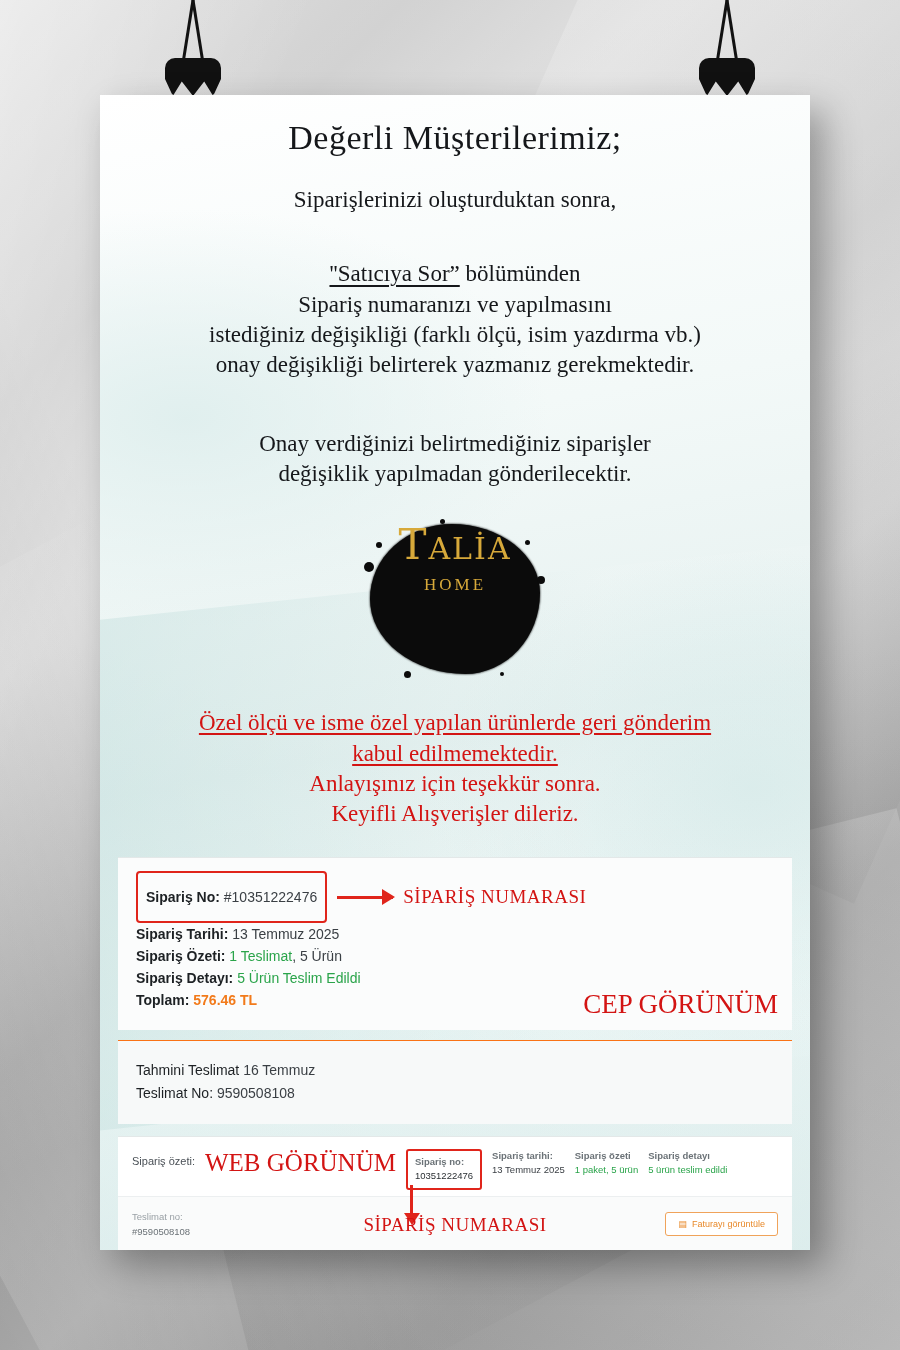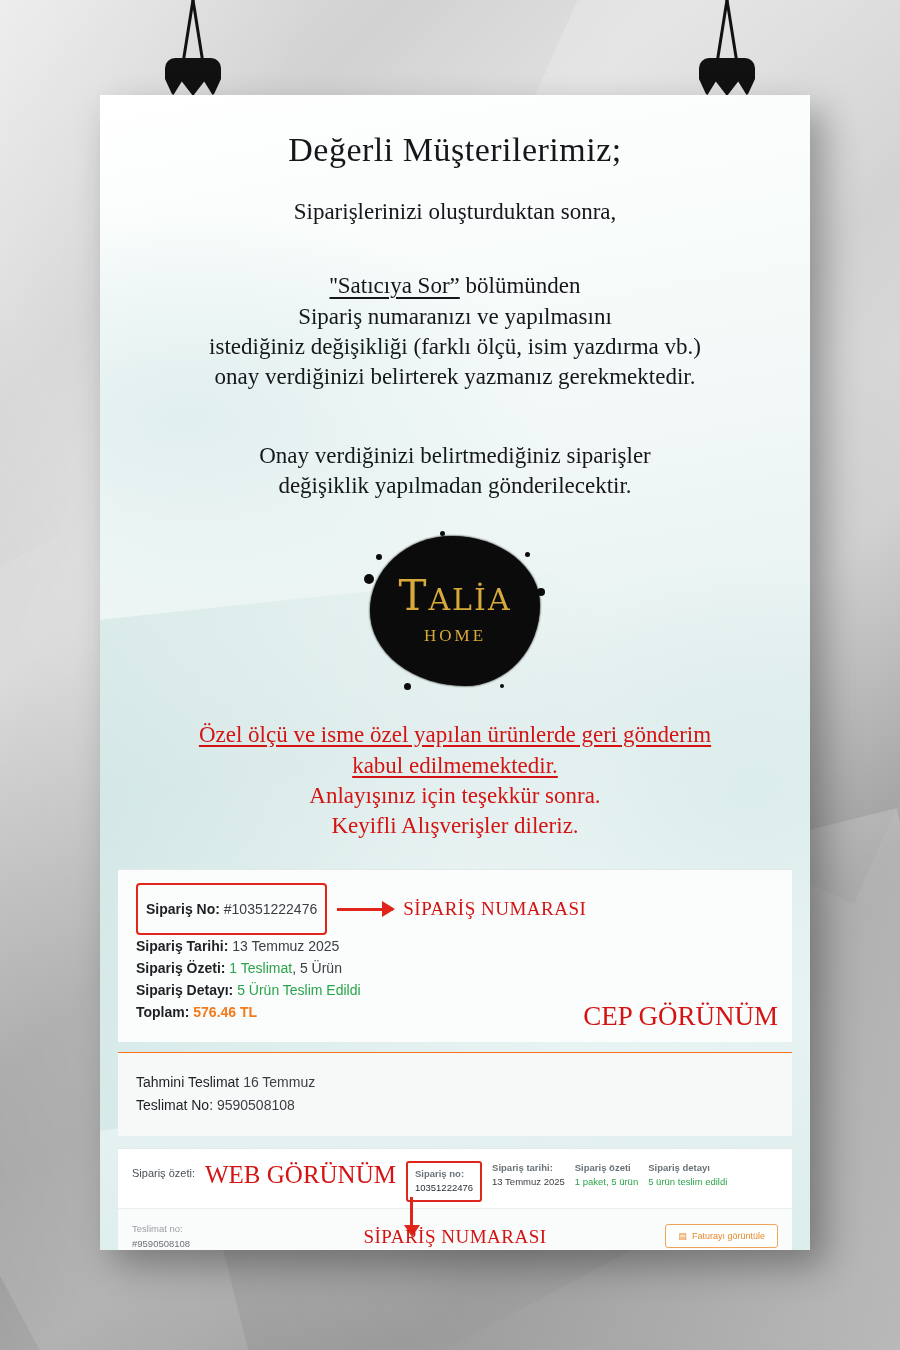--- a/index.html
+++ b/index.html
@@ -90,21 +90,21 @@
     background: linear-gradient(100deg, rgba(186,218,216,0.45), rgba(255,255,255,0.05) 60%);
     transform: rotate(-6deg);
   }
   .poster-inner { position: relative; z-index: 2; }
 
   
   .title {
     text-align: center;
     font-size: 34px;
     color: #15171a;
-    margin-top: 36px;
+    margin-top: 24px;
     letter-spacing: 0.5px;
   }
   .para {
     text-align: center;
     color: #15171a;
     font-size: 23px;
     line-height: 1.32;
   }
   .p1 { margin-top: 28px; }
   .p2 { margin-top: 44px; }
@@ -133,21 +133,21 @@
   .s1 { width: 10px; height: 10px; left: -6px;  top: 38px; }
   .s2 { width: 6px;  height: 6px;  left: 6px;   top: 18px; }
   .s3 { width: 8px;  height: 8px;  right: -5px; top: 52px; }
   .s4 { width: 5px;  height: 5px;  right: 10px; top: 16px; }
   .s5 { width: 7px;  height: 7px;  left: 34px;  bottom: -4px; }
   .s6 { width: 4px;  height: 4px;  right: 36px; bottom: -2px; }
   .s7 { width: 5px;  height: 5px;  left: 70px;  top: -5px; }
   .logo-text {
     position: absolute; inset: 0;
     display: flex; flex-direction: column;
-    align-items: center; justify-content: center;
+    align-items: center; justify-content: flex-start;
     color: #d7a93a;
   }
   .logo-main {
     font-family: "DejaVu Serif", serif;
     font-size: 30px; letter-spacing: 2px;
     line-height: 1;
   }
   .logo-main .cap { font-size: 42px; }
   .logo-sub {
     font-family: "Liberation Serif", serif;
@@ -316,21 +316,21 @@
     <div class="para p1">
       <div>Siparişlerinizi oluşturduktan sonra,</div>
     </div>
 
     <div class="para p2">
       <div>
         <span class="under">''Satıcıya Sor”</span><span> bölümünden</span>
       </div>
       <div>Sipariş numaranızı ve yapılmasını</div>
       <div>istediğiniz değişikliği (farklı ölçü, isim yazdırma vb.)</div>
-      <div>onay verdiğinizi belirterek yazmanız gerekmektedir.</div>
+      <div>onay değişikliği belirterek yazmanız gerekmektedir.</div>
     </div>
 
     <div class="para p3">
       <div>Onay verdiğinizi belirtmediğiniz siparişler</div>
       <div>değişiklik yapılmadan gönderilecektir.</div>
     </div>
 
     <div class="logo-wrap">
       <div class="logo">
         <div class="blob"></div>

